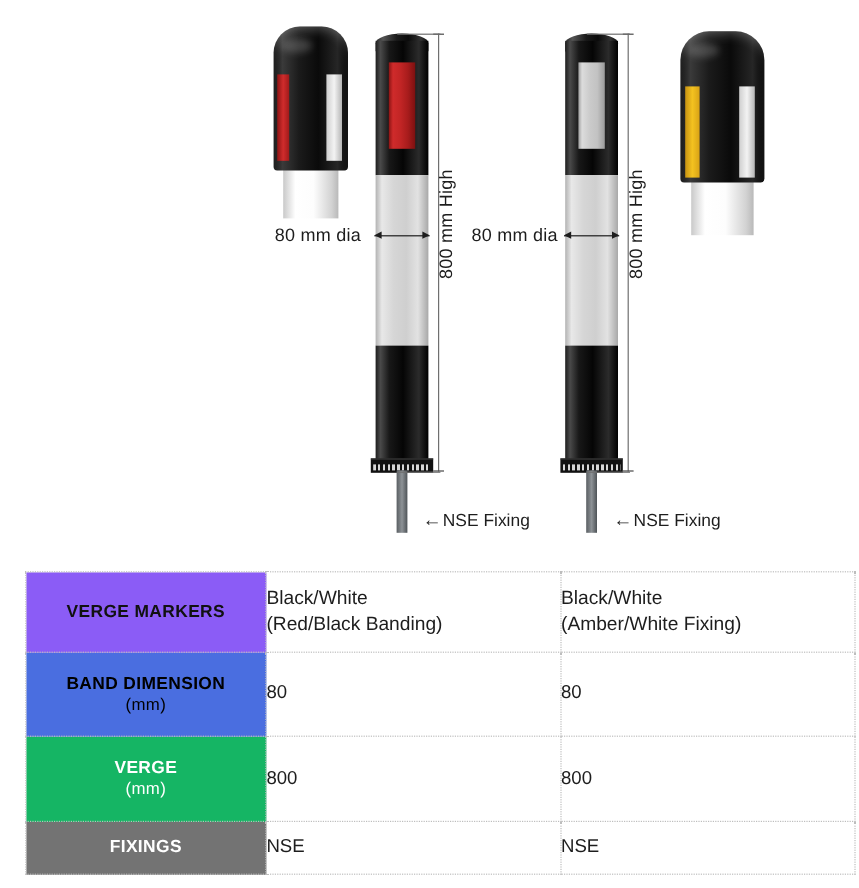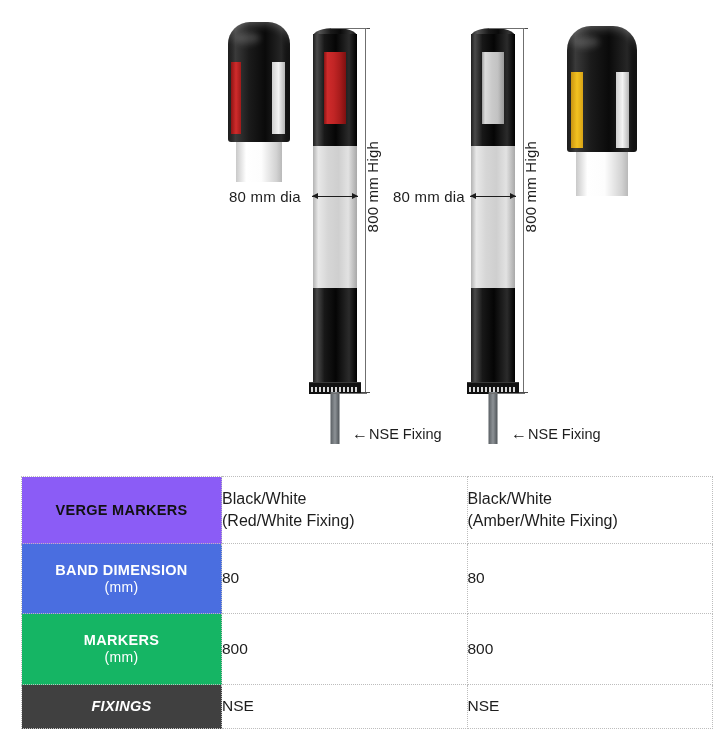--- a/index.html
+++ b/index.html
@@ -133,23 +133,23 @@
     padding:0 0 0 9px;
     line-height:1.3;
     color:#1d1d1d;
   }
   .val.head{font-size:16px;line-height:1.38;}
   tr.r-head td{height:66px;}
   tr.r-band td{height:69px;}
   tr.r-height td{height:70px;}
   tr.r-fix td{height:43px;}
   .lbl.grey{background:#8b5cf6;color:#111;}
-  .lbl.blue{background:#4a6ee0;color:#ffffff;}
+  .lbl.blue{background:#4a6ee0;color:#000000;}
   .lbl.green{background:#15b564;color:#ffffff;}
-  .lbl.yellow{background:#404040;color:#ffffff;font-style:italic;}
+  .lbl.yellow{background:#737373;color:#ffffff;}
 </style>
 </head>
 <body>
 
 <div class="stage">
 
   <div class="illus">
 
     <div class="photo" style="left:210px;top:22px;width:72px;height:160px;">
       <div class="shaftbelow"></div>
@@ -215,40 +215,40 @@
     </div>
 
   </div>
 
   <table class="tbl">
     <tbody>
       <tr class="r-head">
         <td class="lbl grey">VERGE MARKERS</td>
         <td class="val head">
           <span>Black/White</span><br>
-          <span>(Red/White Fixing)</span>
+          <span>(Red/Black Banding)</span>
         </td>
         <td class="val head">
           <span>Black/White</span><br>
           <span>(Amber/White Fixing)</span>
         </td>
       </tr>
 
       <tr class="r-band">
         <td class="lbl blue">
           <span>BAND DIMENSION</span>
           <span class="sub">(mm)</span>
         </td>
         <td class="val">80</td>
         <td class="val">80</td>
       </tr>
 
       <tr class="r-height">
         <td class="lbl green">
-          <span>MARKERS</span>
+          <span>VERGE</span>
           <span class="sub">(mm)</span>
         </td>
         <td class="val">800</td>
         <td class="val">800</td>
       </tr>
 
       <tr class="r-fix">
         <td class="lbl yellow">
           <span>FIXINGS</span>
         </td>

